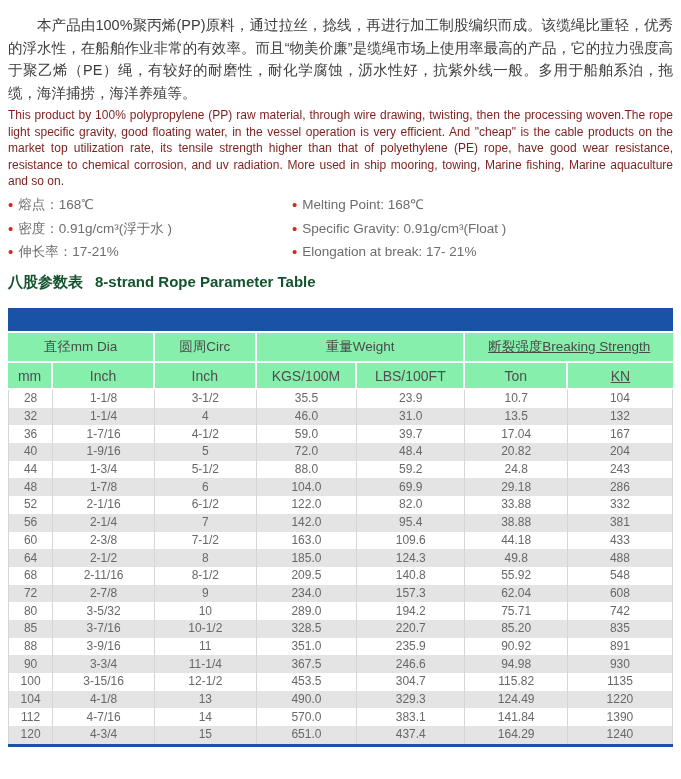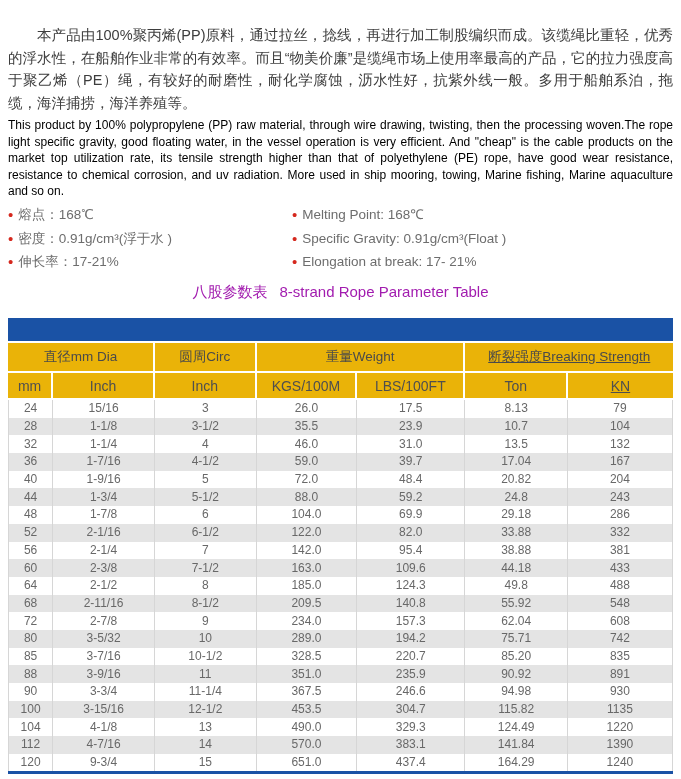--- a/index.html
+++ b/index.html
@@ -2,59 +2,59 @@
 <html><head>
 <meta charset="utf-8">
 <style>
   * { box-sizing: border-box; }
   html, body { margin: 0; padding: 0; }
   body {
     width: 681px; height: 779px; overflow: hidden;
     background: #ffffff;
     font-family: "Liberation Sans", sans-serif;
   }
-  .page { padding: 24px 8px 0 8px; }
+  .page { padding: 14px 8px 0 8px; }
 
   .intro-cn {
     margin: 0; height: 91px; overflow: hidden;
     font-size: 14.5px; line-height: 22.5px; color: #3d3d3d;
     text-indent: 2em; text-align: justify;
   }
   .intro-en {
     margin: 2px 0 0 0; height: 84px; overflow: hidden;
-    font-size: 12px; line-height: 16.5px; color: #000000;
+    font-size: 12px; line-height: 16.5px; color: #7f1d1d;
     text-align: justify;
   }
 
   .specs { display: flex; margin-top: 2px; height: 70px; }
   .spec-col { list-style: none; margin: 0; padding: 0; }
   .spec-col.cn { width: 284px; }
   .spec-col li {
     font-size: 13.5px; line-height: 23.5px; color: #6d6d6d;
     white-space: nowrap;
   }
   .bullet { font-size: 15px; margin-right: 5px; vertical-align: -1px; }
 
   .table-title {
     margin: 10px 0 0 0; height: 18px;
-    text-align: center; font-weight: normal;
-    font-size: 15px; color: #a21caf;
+    font-weight: bold;
+    font-size: 15px; color: #14532d;
   }
   .table-title .tsep { display: inline-block; width: 12px; }
 
   .table-wrap { margin-top: 17px; }
   .accent-bar-top { height: 23px; margin-bottom: 2px; }
   .accent-bar-bottom { height: 3px; }
 
   table.params {
     width: 100%; border-collapse: separate; border-spacing: 0;
     table-layout: fixed;
   }
   thead th {
-    background: #eab308; font-weight: normal;
+    background: #86efac; font-weight: normal;
     border-right: 2px solid #ffffff; border-bottom: 2px solid #ffffff;
     padding: 0; text-align: center;
   }
   thead th:last-child { border-right: none; text-decoration: underline; }
   tr.group-row th { height: 30px; font-size: 13.5px; color: #4a4a4a; }
   tr.sub-row th { height: 27px; font-size: 14px; color: #4f4f4f; }
 
   tbody td {
     height: 17.7px; padding: 0; line-height: 17px;
     text-align: center; font-size: 12px; color: #686868;
@@ -113,29 +113,20 @@
           <th>Inch</th>
           <th>Inch</th>
           <th>KGS/100M</th>
           <th>LBS/100FT</th>
           <th>Ton</th>
           <th>KN</th>
         </tr>
       </thead>
       <tbody>
           <tr>
-            <td>24</td>
-            <td>15/16</td>
-            <td>3</td>
-            <td>26.0</td>
-            <td>17.5</td>
-            <td>8.13</td>
-            <td>79</td>
-          </tr>
-          <tr>
             <td>28</td>
             <td>1-1/8</td>
             <td>3-1/2</td>
             <td>35.5</td>
             <td>23.9</td>
             <td>10.7</td>
             <td>104</td>
           </tr>
           <tr>
             <td>32</td>
@@ -294,21 +285,21 @@
             <td>112</td>
             <td>4-7/16</td>
             <td>14</td>
             <td>570.0</td>
             <td>383.1</td>
             <td>141.84</td>
             <td>1390</td>
           </tr>
           <tr>
             <td>120</td>
-            <td>9-3/4</td>
+            <td>4-3/4</td>
             <td>15</td>
             <td>651.0</td>
             <td>437.4</td>
             <td>164.29</td>
             <td>1240</td>
           </tr>
         </tbody>
     </table>
 
     <div class="accent-bar-bottom" style="background: rgb(26, 82, 165);"></div>

